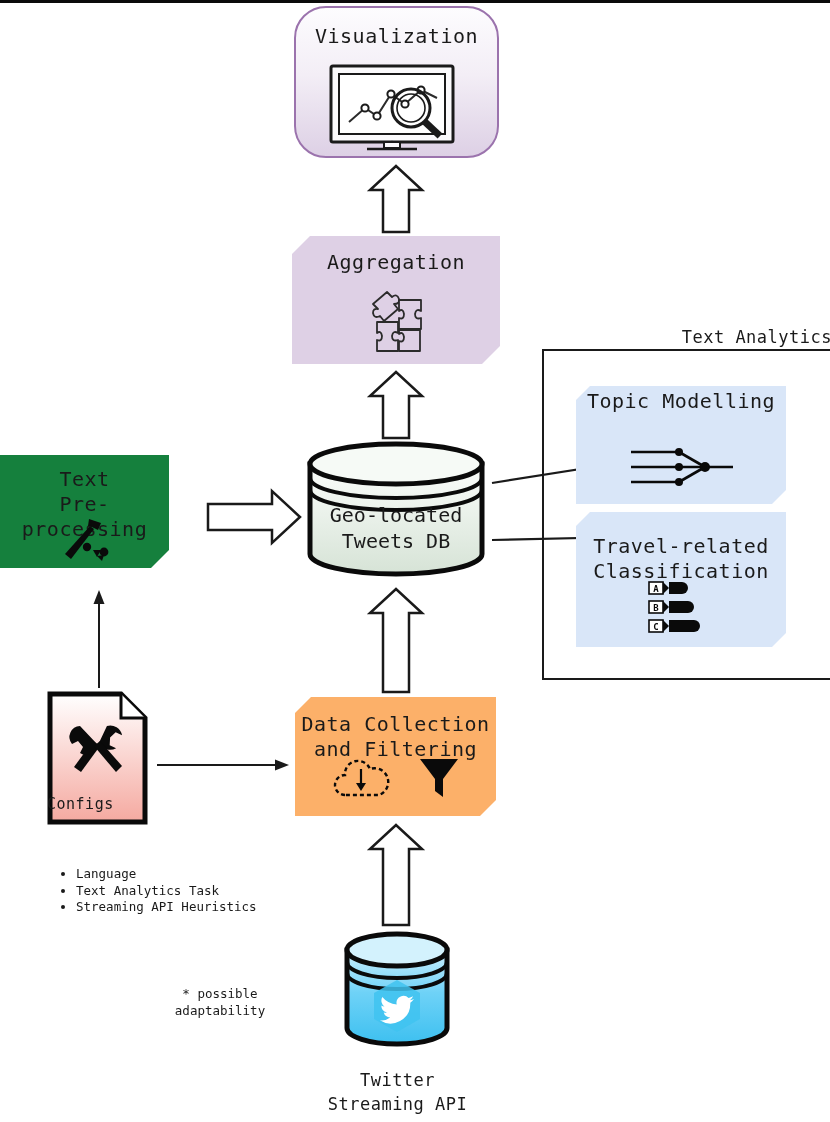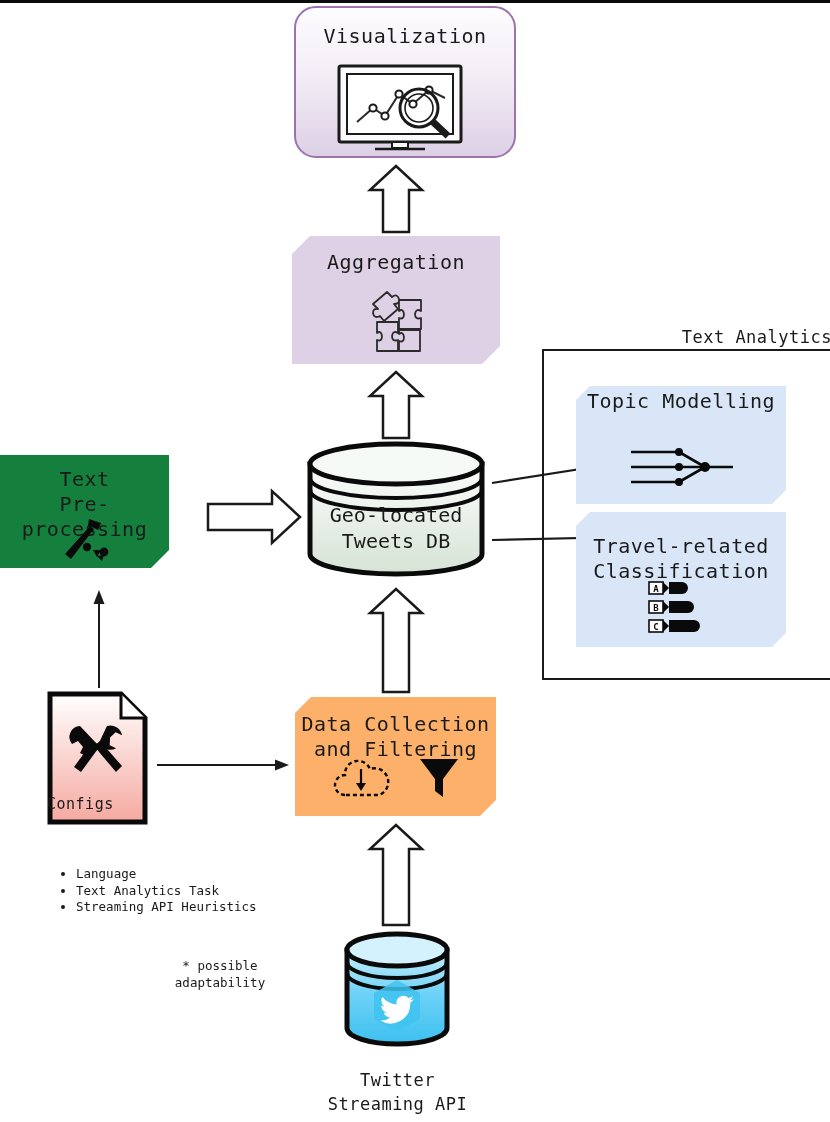--- a/index.html
+++ b/index.html
@@ -9,22 +9,22 @@
     color:#1a1a1a;
   }
   .node{position:absolute;box-sizing:border-box;}
   .title{
     text-align:center;font-size:20px;line-height:25px;letter-spacing:0.5px;
     color:#1a1a1a;white-space:pre-line;
   }
 
   
   #viz{
-    left:294px;top:6px;width:222px;height:152px;
-    border:2px solid #9b73ad;border-radius:22px;
+    left:294px;top:6px;width:205px;height:152px;
+    border:2px solid #9b73ad;border-radius:32px;
     background:linear-gradient(180deg,#fdfcfe 0%,#f3eef6 45%,#ddd0e5 100%);
     padding-top:16px;
   }
   .viz-icon{position:absolute;left:50%;top:56px;transform:translateX(-50%);}
 
   
   #agg{
     left:292px;top:236px;width:208px;height:128px;
     background:#ded0e5;
     clip-path:polygon(18px 0,100% 0,100% calc(100% - 18px),calc(100% - 18px) 100%,0 100%,0 18px);
@@ -96,21 +96,21 @@
 
   
   #bullets{
     left:42px;top:850px;width:250px;
     font-size:12.5px;line-height:16.5px;
   }
   #bullets ul{margin:16px;padding-left:18px;list-style:disc;}
   #bullets ul ul{padding-left:22px;list-style:circle;margin-top:1px;}
   #bullets li{margin:0;}
   #note{
-    left:150px;top:958px;width:140px;text-align:center;
+    left:150px;top:986px;width:140px;text-align:center;
     font-size:12.5px;line-height:16.5px;white-space:pre-line;
   }
 
   
   #bottom-rule{left:0;top:1118px;width:830px;height:3px;background:#0a0a0a;}
 
   svg{display:block;overflow:visible;}
   #wires{position:absolute;left:0;top:0;width:830px;height:1122px;pointer-events:none;}
 </style>
 </head>

